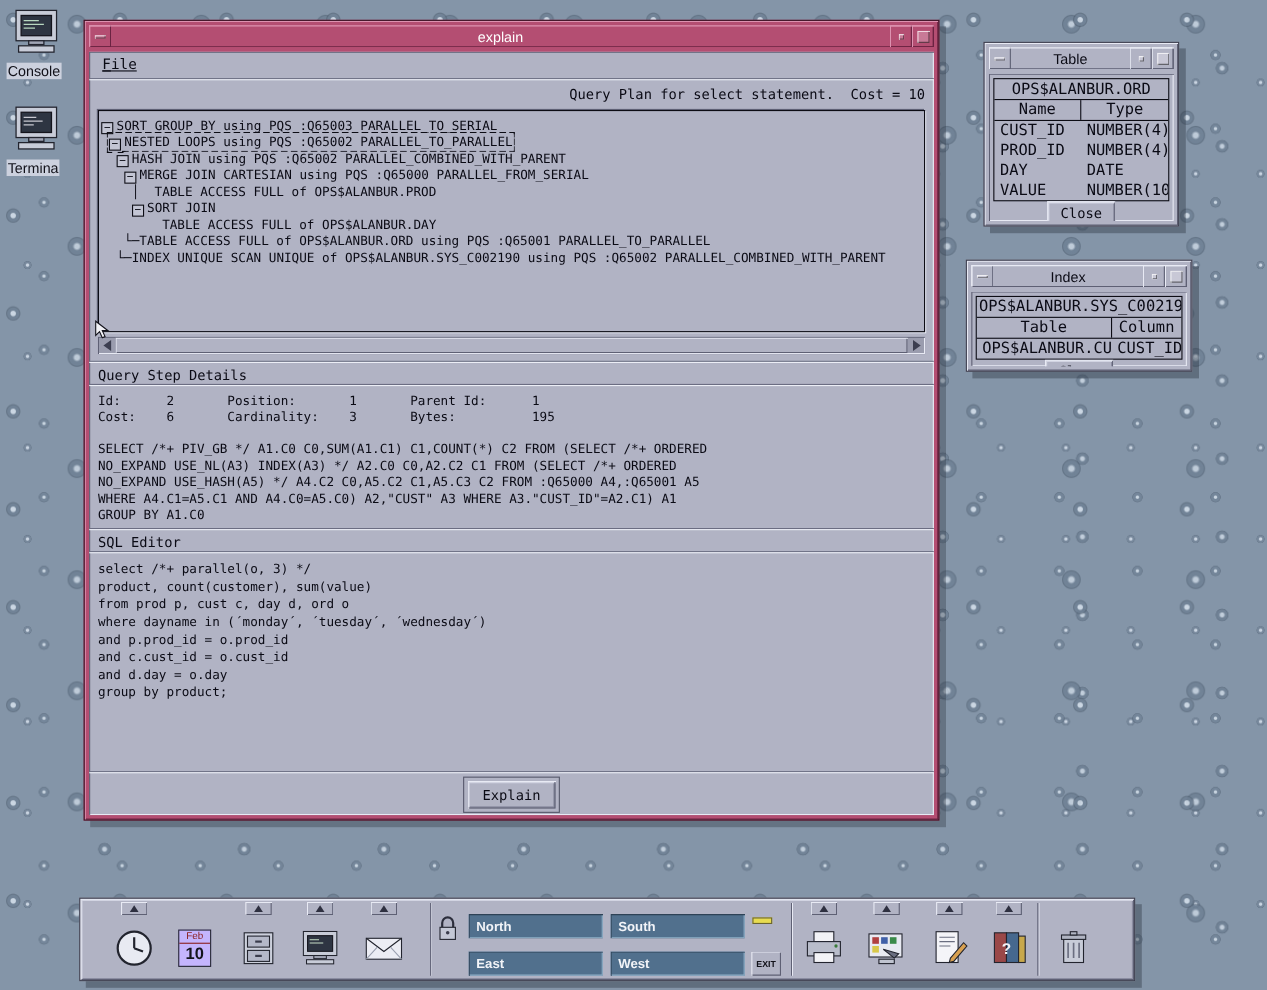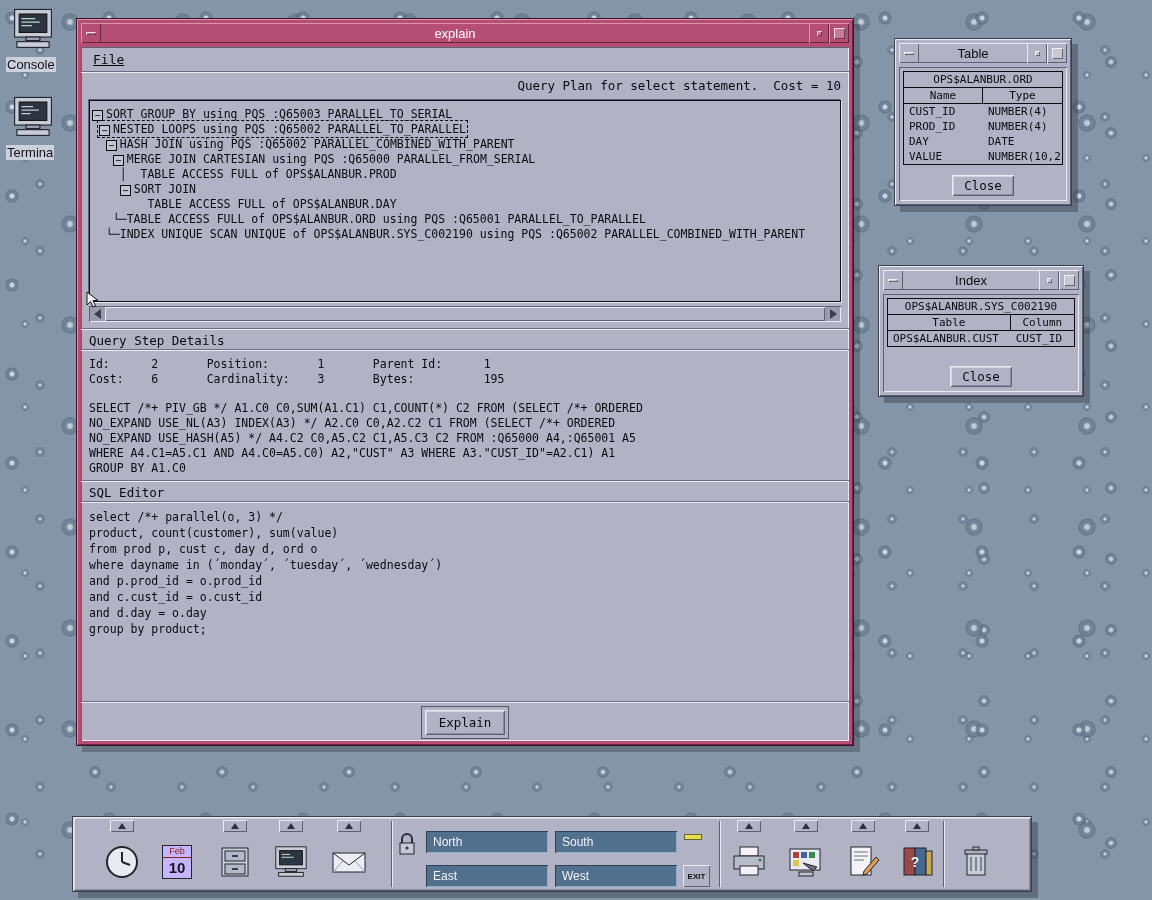--- a/index.html
+++ b/index.html
@@ -85,23 +85,23 @@
   .editor-body pre{margin:0;font:inherit;white-space:pre;}
   .btnrow{height:38px;display:flex;align-items:center;justify-content:center;}
   .mbtn{background:var(--gray);border:none;font-family:"DejaVu Sans Mono",monospace;
     font-size:12.5px;color:var(--ink);padding:5px 14px;
     box-shadow:inset 1px 1px 0 var(--gray-lt), inset -1px -1px 0 var(--gray-dk),
                inset 2px 2px 0 var(--gray-lt2), inset -2px -2px 0 var(--gray-dk2);}
   .def-ring{outline:1px solid #55576a;outline-offset:3px;}
 
   
   #table-win{left:894px;top:38px;width:178px;height:168px;}
-  #index-win{left:878px;top:236px;width:206px;height:132px;margin-top:29px;}
+  #index-win{left:878px;top:236px;width:206px;height:102px;}
   .mini-wrap{margin:4px 4px 0;flex:1;}
-  .mini-table{border:1px solid #0c0c14;font-size:11px;background:var(--gray);}
+  .mini-table{border:1px solid #0c0c14;font-size:14px;background:var(--gray);}
   .mt-caption{text-align:center;padding:1px 2px;border-bottom:1px solid #0c0c14;white-space:nowrap;overflow:hidden;}
   .mt-head{display:flex;border-bottom:1px solid #0c0c14;}
   .mt-head span{padding:1px 2px;text-align:center;}
   .mt-head span:first-child{border-right:1px solid #0c0c14;}
   .mt-row{display:flex;}
   .mt-row span{padding:1px 5px;white-space:nowrap;overflow:hidden;}
   .col50 span{width:50%;}
   .col65 span:first-child{width:66%;}
   .col65 span:last-child{width:34%;}
   .mini-btnrow{height:32px;display:flex;align-items:center;justify-content:center;}
@@ -117,21 +117,21 @@
                inset 2px 2px 0 var(--gray-lt2), inset -2px -2px 0 var(--gray-dk2),
                6px 6px 0 rgba(30,38,48,.35);}
   .pcell{position:absolute;top:18px;width:48px;height:54px;display:flex;align-items:center;justify-content:center;}
   .uparrow{position:absolute;top:3px;width:24px;height:12px;background:var(--gray);
     box-shadow:inset 1px 1px 0 var(--gray-lt), inset -1px -1px 0 var(--gray-dk);
     display:flex;align-items:center;justify-content:center;}
   .uparrow i{width:0;height:0;border-left:4px solid transparent;border-right:4px solid transparent;border-bottom:6px solid #2e3040;}
   .vdiv{position:absolute;top:4px;bottom:4px;width:2px;
     box-shadow:inset 1px 0 0 var(--gray-dk), inset -1px 0 0 var(--gray-lt);}
   .ws-grid{position:absolute;left:353px;top:14px;display:grid;
-    grid-template-columns:122px 122px;grid-template-rows:22px 22px;column-gap:7px;row-gap:12px;}
+    grid-template-columns:122px 122px;grid-template-rows:22px 22px;column-gap:7px;row-gap:12px;font-weight:bold;}
   .ws-btn{background:#51708d;color:#f2f4f8;font-family:"Liberation Sans",sans-serif;font-size:12px;
     display:flex;align-items:center;padding-left:7px;
     box-shadow:inset 1px 1px 0 #2e4256, inset -1px -1px 0 #8fb0c8;}
   .busy-light{position:absolute;left:611px;top:17px;width:18px;height:6px;background:#e8dc50;
     border:1px solid #6a6430;}
   .exit-btn{position:absolute;left:610px;top:48px;width:27px;height:22px;background:var(--gray);
     border:none;font-family:"Liberation Sans",sans-serif;font-size:8px;font-weight:bold;color:#101018;
     box-shadow:inset 1px 1px 0 var(--gray-lt), inset -1px -1px 0 var(--gray-dk);padding:0;}
   .lock-cell{position:absolute;left:324px;top:14px;width:22px;height:26px;}
   .cal-body{width:30px;height:34px;background:#c4b5fd;border:1px solid #22242e;text-align:center;

